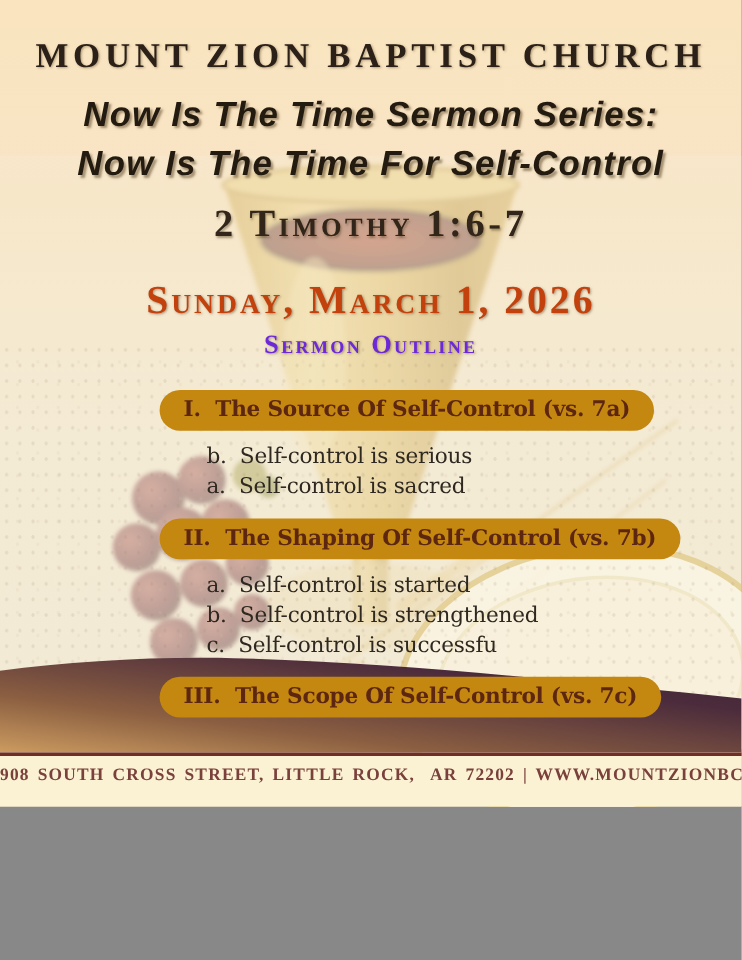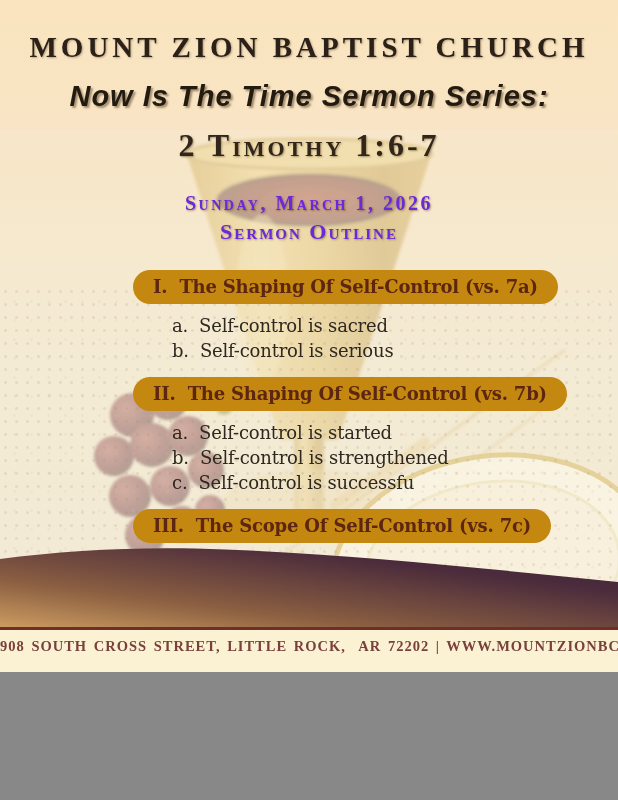--- a/index.html
+++ b/index.html
@@ -26,22 +26,22 @@
   .series-line {
     font-family:Liberation Sans, sans-serif; font-style:italic; font-weight:700;
     font-size:29px; line-height:41px; color:#231A10; letter-spacing:1px;
     text-shadow:2px 2px 2px rgba(80,55,25,.5);
   }
   .scripture {
     margin-top:10px; font-variant:small-caps; font-weight:600; font-size:32px;
     letter-spacing:3px; color:#32261A; text-shadow:1px 1px 2px rgba(90,65,35,.5);
   }
   .date-line {
-    margin-top:28px; font-variant:small-caps; font-weight:600; font-size:20px;
-    letter-spacing:2.5px; color:#6d28d9; text-shadow:1px 1px 2px rgba(90,65,35,.5);
+    margin-top:28px; font-variant:small-caps; font-weight:600; font-size:33px;
+    letter-spacing:2.5px; color:#c2410c; text-shadow:1px 1px 2px rgba(90,65,35,.5);
   }
   .outline-label {
     margin-top:4px; font-variant:small-caps; font-weight:600; font-size:22px;
     letter-spacing:2px; color:#6d28d9; text-shadow:1px 1px 2px rgba(90,65,35,.5);
   }
 
   .outline { text-align:left; margin:25px 0 0 133px; }
   .pill {
     display:inline-block; background:#C4870F; color:#5C2610;
     border-radius:18px; padding:5px 20px 6px 20px;
@@ -156,34 +156,35 @@
       </linearGradient>
     </defs>
     <path d="M0,12 C60,4 130,0 195,1.5 C330,5 480,21 618,35 L618,80 L0,80 Z" fill="url(#waveGrad)"></path>
   </svg>
 
   <div class="content">
     <h1 class="church-name">MOUNT ZION BAPTIST CHURCH</h1>
 
     <div class="series-block">
       <div class="series-line">Now Is The Time Sermon Series:</div>
+      <div class="series-line">Now Is The Time For Self-Control</div>
     </div>
 
     <div class="scripture">2 Timothy 1:6-7</div>
 
     <div class="date-line">Sunday, March 1, 2026</div>
     <div class="outline-label">Sermon Outline</div>
 
     <div class="outline">
 
       <div>
-        <span class="pill">I.  The Shaping Of Self-Control (vs. 7a)</span>
+        <span class="pill">I.  The Source Of Self-Control (vs. 7a)</span>
         <ul class="section-items">
+          <li>b.  Self-control is serious</li>
           <li>a.  Self-control is sacred</li>
-          <li>b.  Self-control is serious</li>
         </ul>
       </div>
 
       <div>
         <span class="pill">II.  The Shaping Of Self-Control (vs. 7b)</span>
         <ul class="section-items">
           <li>a.  Self-control is started</li>
           <li>b.  Self-control is strengthened</li>
           <li>c.  Self-control is successfu</li>
         </ul>

